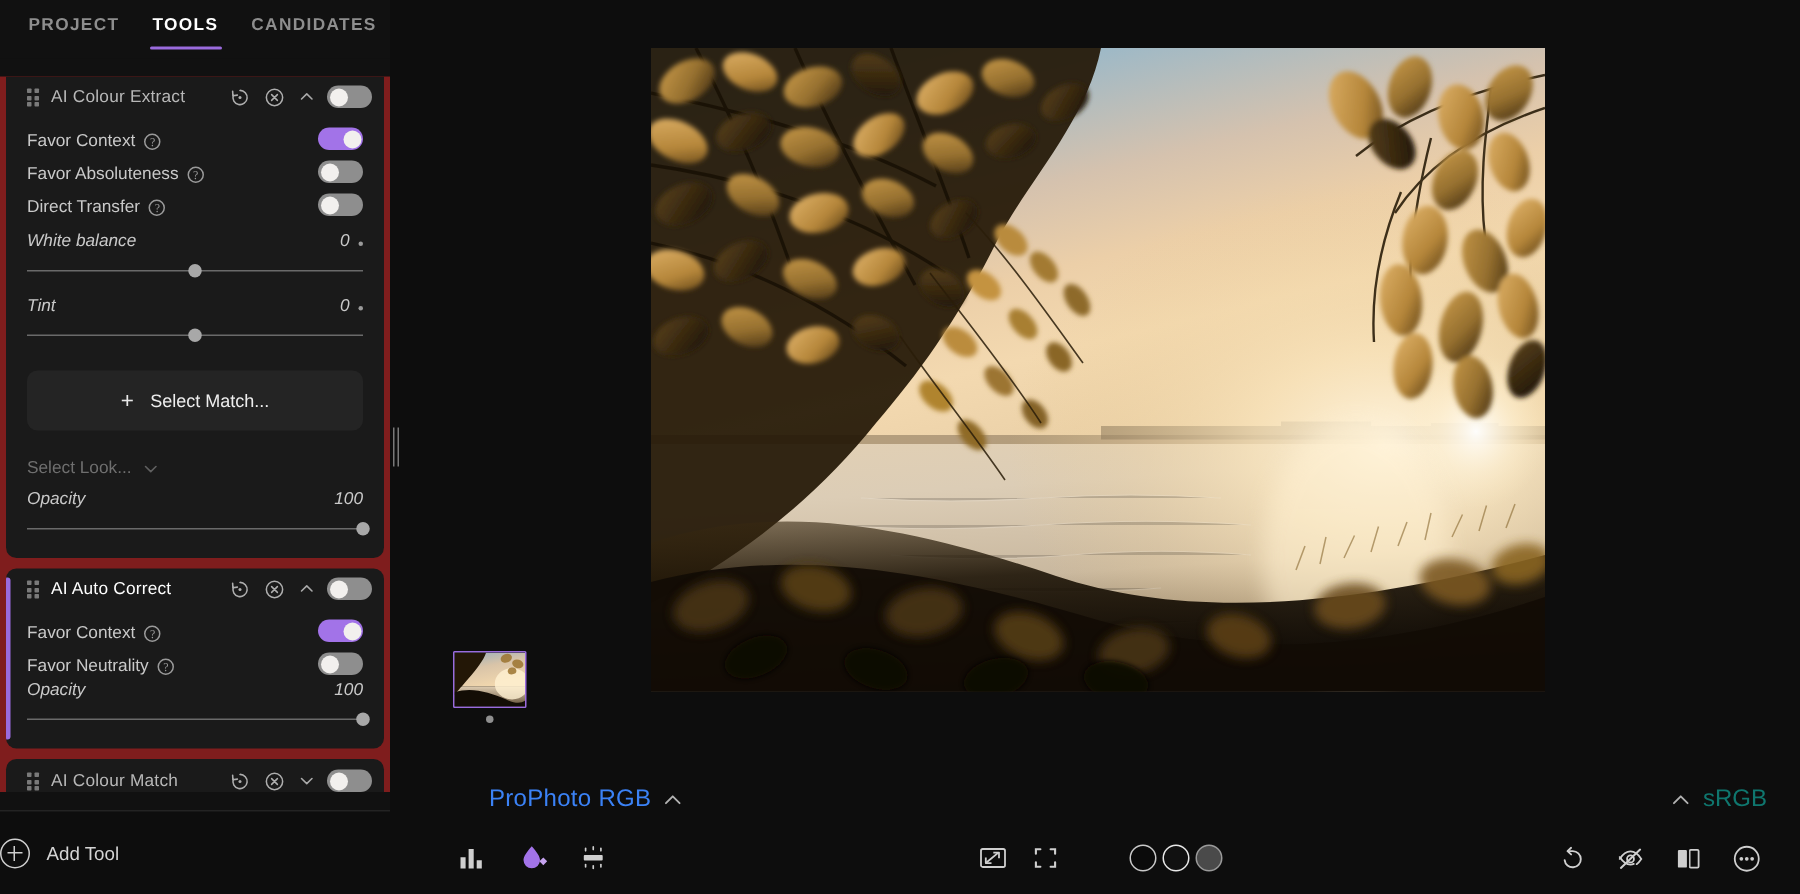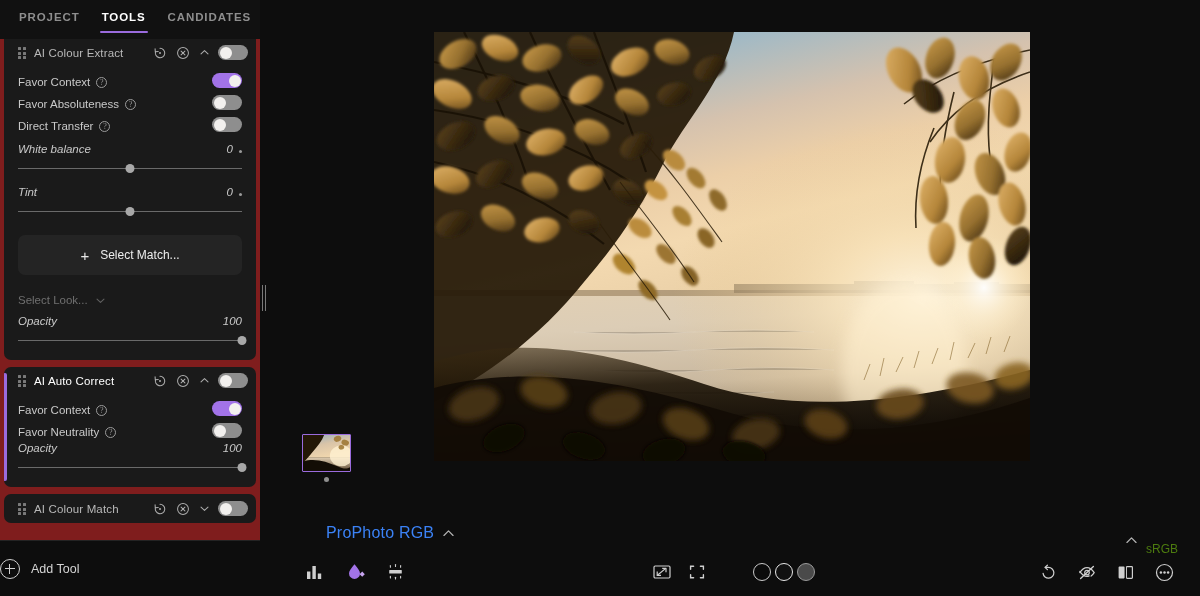--- a/index.html
+++ b/index.html
@@ -9,21 +9,21 @@
     font-family: "Liberation Sans", sans-serif;
     overflow: hidden;
     -webkit-font-smoothing: antialiased;
   }
   #app { position: relative; width: 1200px; height: 596px; background: #0d0d0d; }
 
   
   #left-panel {
     position: absolute; left: 0; top: 0; width: 260px; height: 596px;
     background: #111111;
-    display: flex; flex-direction: column;
+    display: flex; flex-direction: column; gap: 12px;
   }
   #tabbar {
     height: 39px; flex: 0 0 39px;
     display: flex; align-items: flex-start;
     background: #111111;
     padding-left: 8px;
     position: relative;
   }
   .tab {
     position: relative;
@@ -194,21 +194,21 @@
     display: flex; align-items: center; cursor: pointer;
   }
   #profile-row .ptxt { font-size: 16px; color: #3b82f6; letter-spacing: .2px; margin-left: 24px; }
   #profile-row .pchev { margin-left: 8px; opacity: .85; }
 
   #srgb-row {
     position: absolute; right: 22px; top: 524px;
     display: flex; align-items: center; cursor: pointer;
   }
   #srgb-row .schev { margin-right: 8px; opacity: .85; }
-  #srgb-row .stxt { font-size: 12px; color: #4d7c0f; margin-top: 18px; }
+  #srgb-row .stxt { font-size: 16px; color: #0f766e; }
 
   #bottom-left-icons {
     position: absolute; left: 38px; top: 563px;
     display: flex; align-items: flex-end; gap: 21px;
   }
   .bicon { cursor: pointer; display:block; position: relative; }
   .bicon.sel::after {
     content:""; position:absolute; left:-1px; right:-1px; bottom:-6px; height:2px;
     background:#9a6bdd; border-radius:1px;
   }

